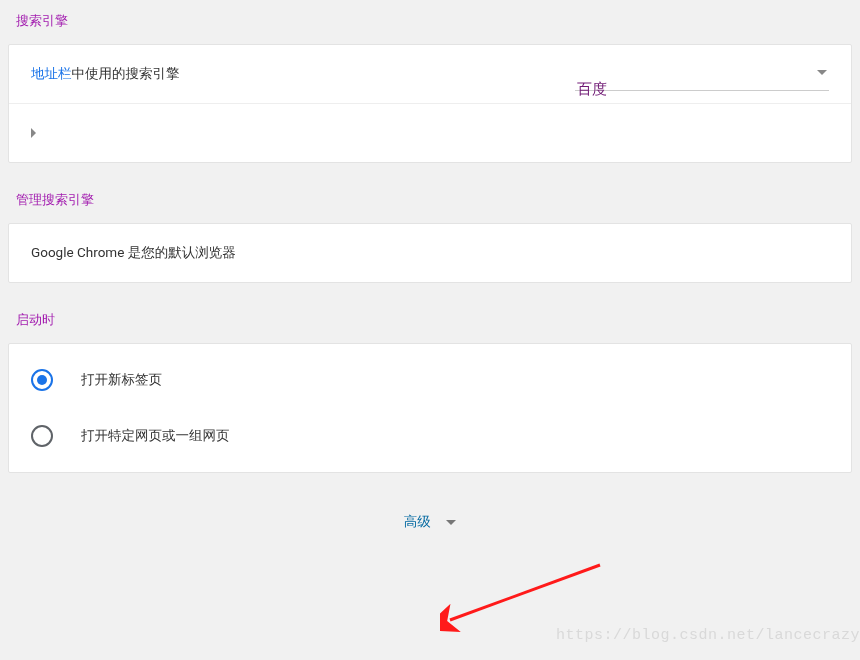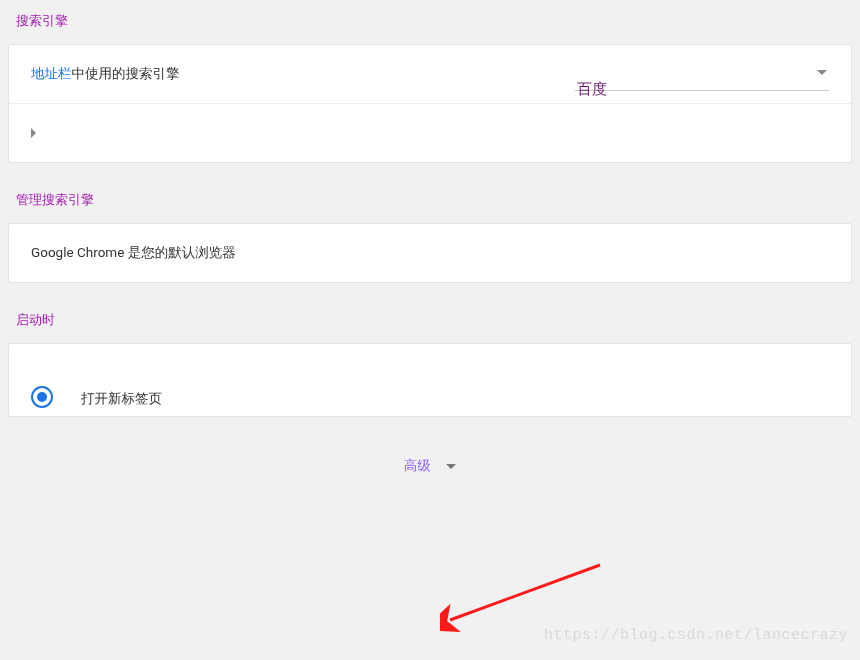--- a/index.html
+++ b/index.html
@@ -64,21 +64,21 @@
     border-top: 5px solid #888;
   }
   .chevron-right {
     width: 0; height: 0;
     border-top: 5px solid transparent;
     border-bottom: 5px solid transparent;
     border-left: 5px solid #888;
   }
   .radio-row {
     display: flex;
-    align-items: flex-end;
+    align-items: center;
     padding: 0 22px;
     min-height: 56px;
   }
   .radio-outer {
     width: 18px; height: 18px;
     border-radius: 50%;
     border: 2px solid #5f6368;
     display: flex;
     align-items: center;
     justify-content: center;
@@ -95,39 +95,39 @@
   }
   .radio-label {
     margin-left: 28px;
     font-size: 13.5px;
     color: #333;
   }
   .advanced {
     text-align: center;
     margin-top: 40px;
     font-size: 13.5px;
-    color: #8b5cf6;
+    color: #0369a1;
     cursor: pointer;
     user-select: none;
   }
   .advanced .caret-down {
     display: inline-block;
     margin-left: 12px;
     vertical-align: middle;
     border-top-color: #777;
   }
   .arrow-svg {
     position: absolute;
     left: 440px;
     top: 560px;
     pointer-events: none;
   }
   .watermark {
     position: absolute;
-    right: 12px;
+    right: 0;
     bottom: 16px;
     font-family: "Courier New", monospace;
     font-size: 15px;
     color: #d9d9d9;
     letter-spacing: 0.5px;
     pointer-events: none;
   }
 </style>
 </head>
 <body>
@@ -159,20 +159,24 @@
 
   <div class="section-title">启动时</div>
   <div class="card" style="padding:8px 0;">
     <div id="startup-options">
         <div class="radio-row">
           <div class="radio-outer selected">
             <div class="radio-dot"></div>
           </div>
           <div class="radio-label">打开新标签页</div>
         </div>
+        <div class="radio-row">
+          <div class="radio-outer"></div>
+          <div class="radio-label">打开特定网页或一组网页</div>
+        </div>
       </div>
   </div>
 
   <div class="advanced">
     <span>高级</span>
     <span class="caret-down"></span>
   </div>
 
 </div>
 

